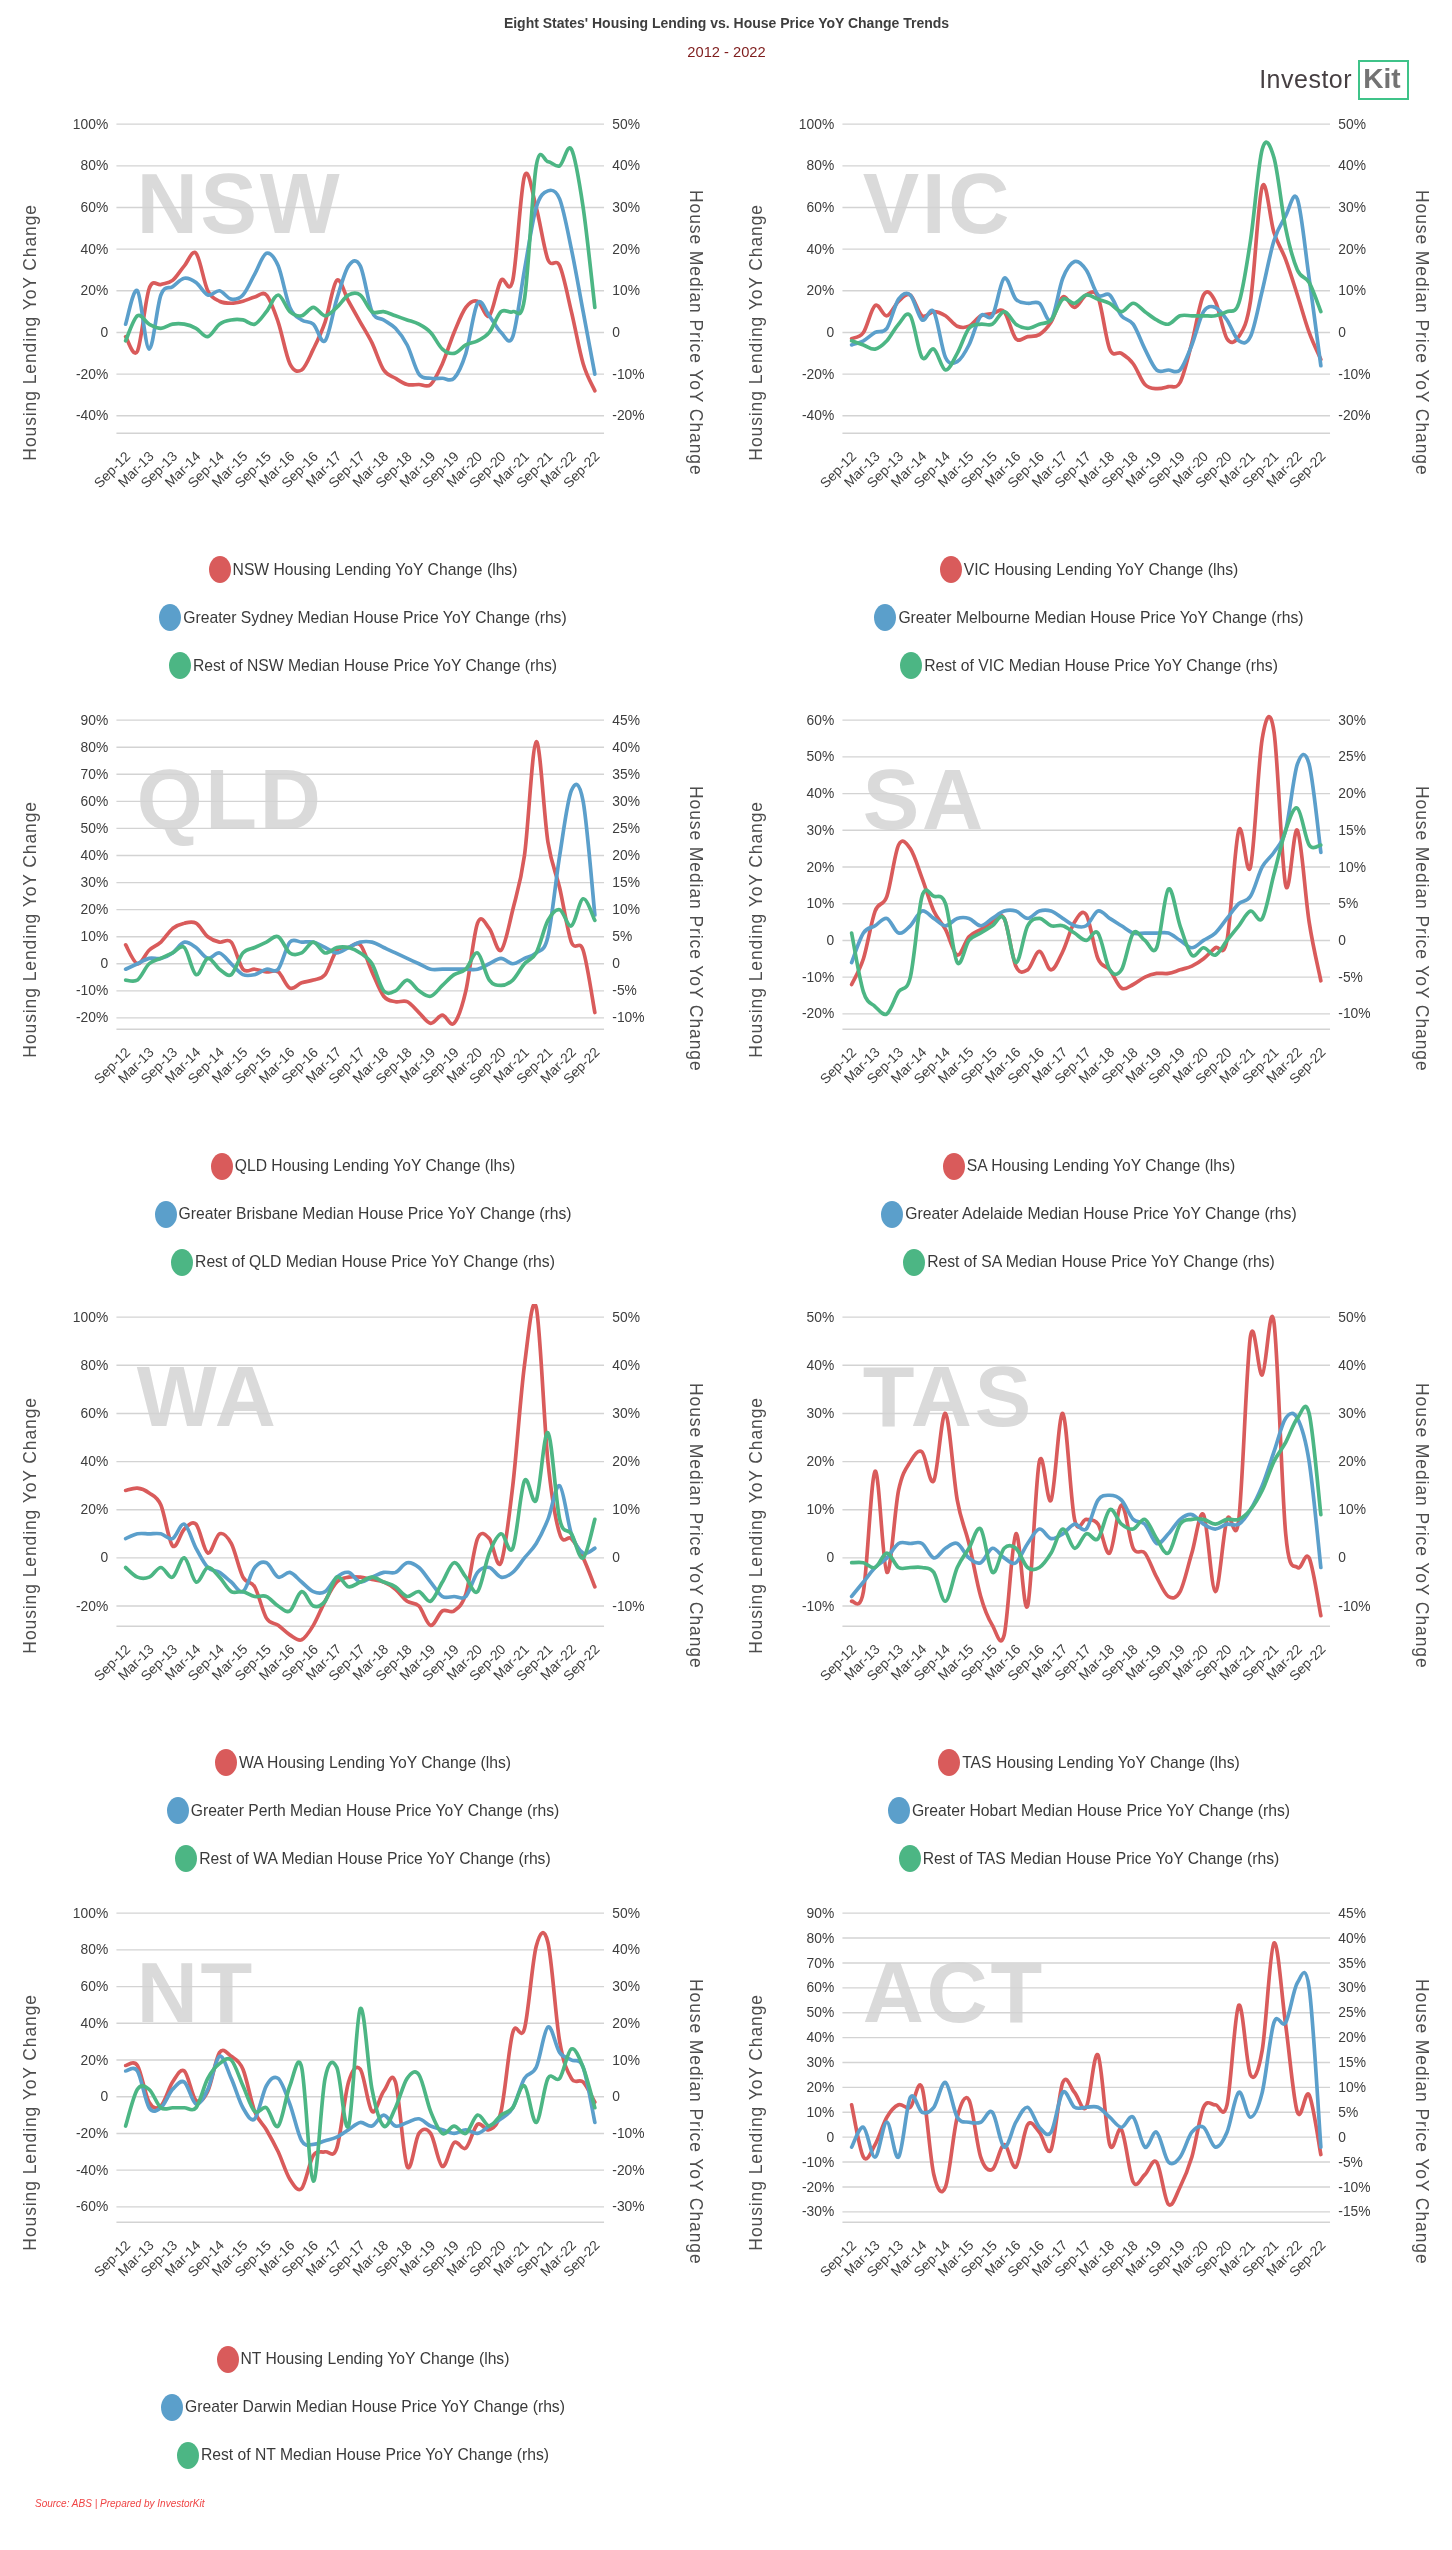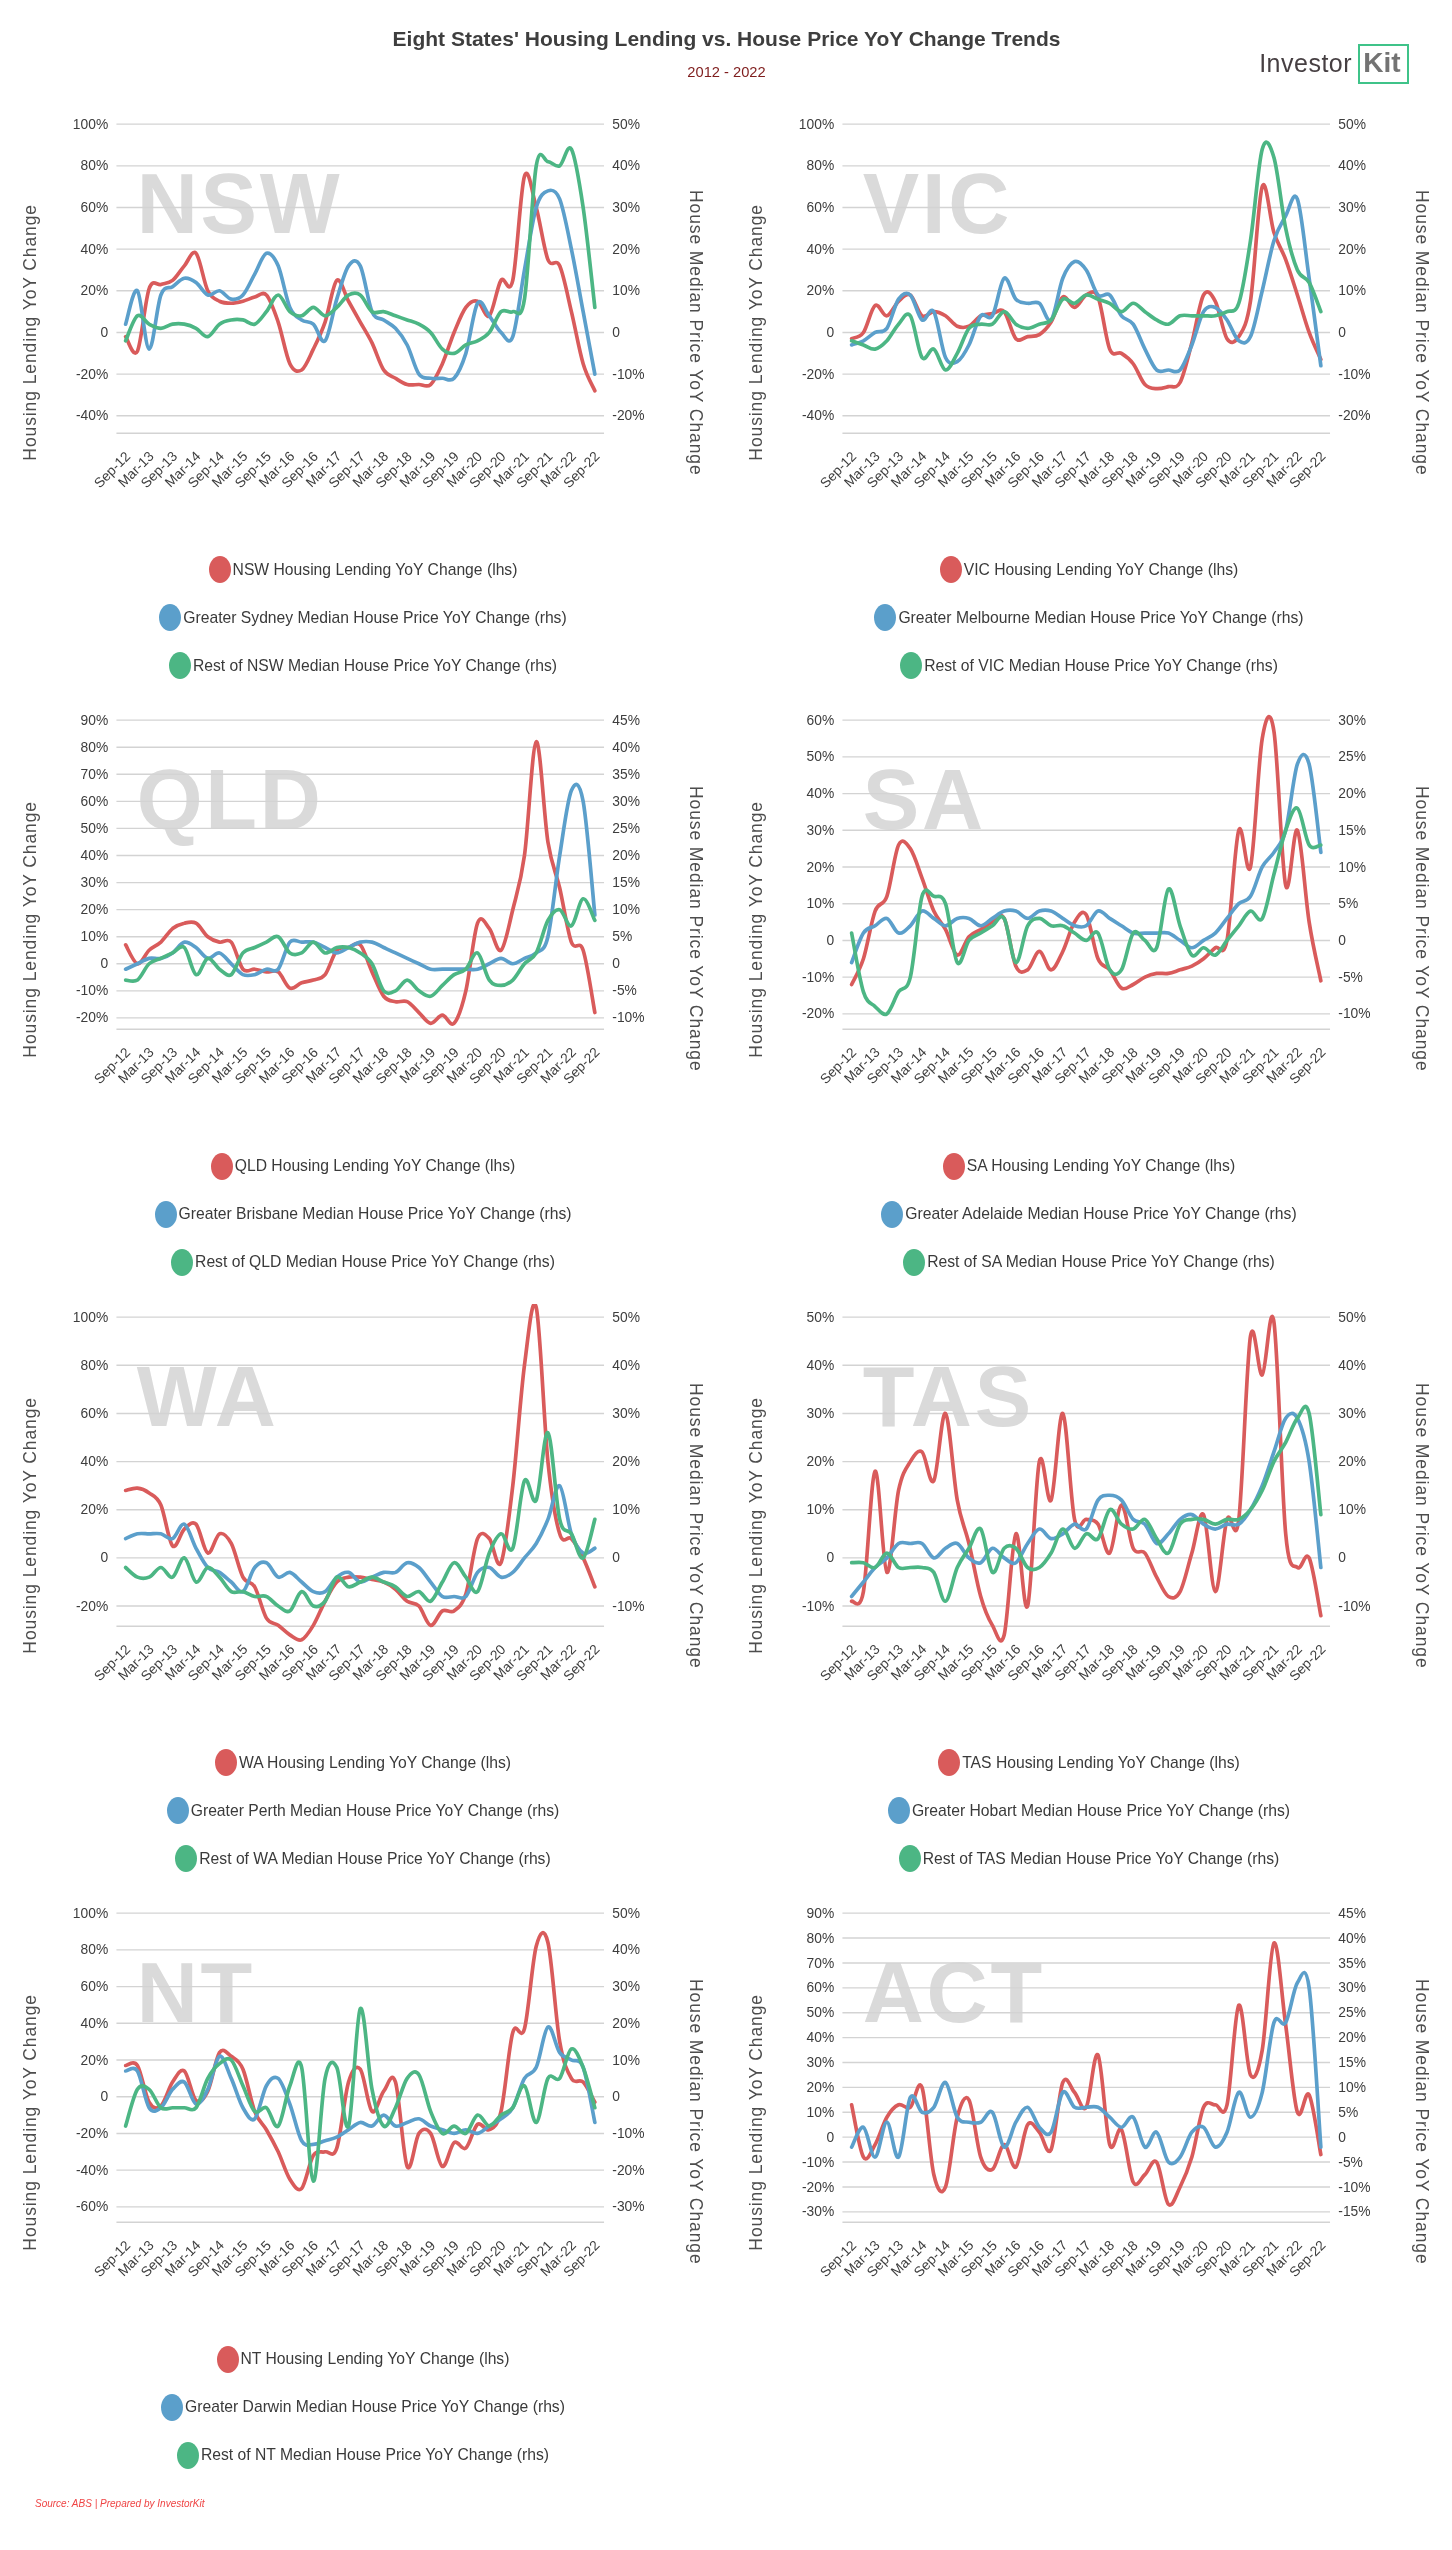--- a/index.html
+++ b/index.html
@@ -1,20 +1,20 @@
 <!DOCTYPE html>
 <html style="font-size:14.7px"><head>
 <meta charset="utf-8">
 <style>
   html,body{margin:0;padding:0;background:#ffffff;}
   body{width:1453px;font-family:"Liberation Sans",sans-serif;color:#3e3e3e;}
   .header{position:relative;padding-top:14.7px;height:96px;}
-  .page-title{text-align:center;font-size:21px;font-weight:bold;color:#3e3e3e;margin:12px;}
+  .page-title{text-align:center;font-size:14px;font-weight:bold;color:#3e3e3e;margin:0;}
   .page-subtitle{text-align:center;font-size:14.7px;color:#7f1d1d;margin-top:13px;}
-  .logo{position:absolute;right:44px;top:44px;display:flex;align-items:center;gap:5.5px;}
+  .logo{position:absolute;right:44px;top:60px;display:flex;align-items:center;gap:5.5px;}
   .logo-text{font-size:25px;color:#463f42;font-weight:500;letter-spacing:0.5px;}
   .logo-badge{border:2.8px solid #3fc389;color:#737373;font-size:28px;font-weight:600;padding:0.9px 6.4px 2.8px 3.7px;}
   .charts{display:grid;grid-template-columns:726px 726px;row-gap:3.7px;}
   .chart-block{display:flex;flex-direction:column;align-items:center;}
   .chart-row{display:flex;align-items:center;}
   .ylab{font-size:17.5px;color:#4d4d4d;letter-spacing:0.9px;white-space:nowrap;}
   .ylab-left{writing-mode:vertical-rl;transform:rotate(180deg);}
   .ylab-right{writing-mode:vertical-rl;}
   svg.chart{display:block;}
   .gridline{stroke:#d3d3d3;stroke-width:1.5;}

